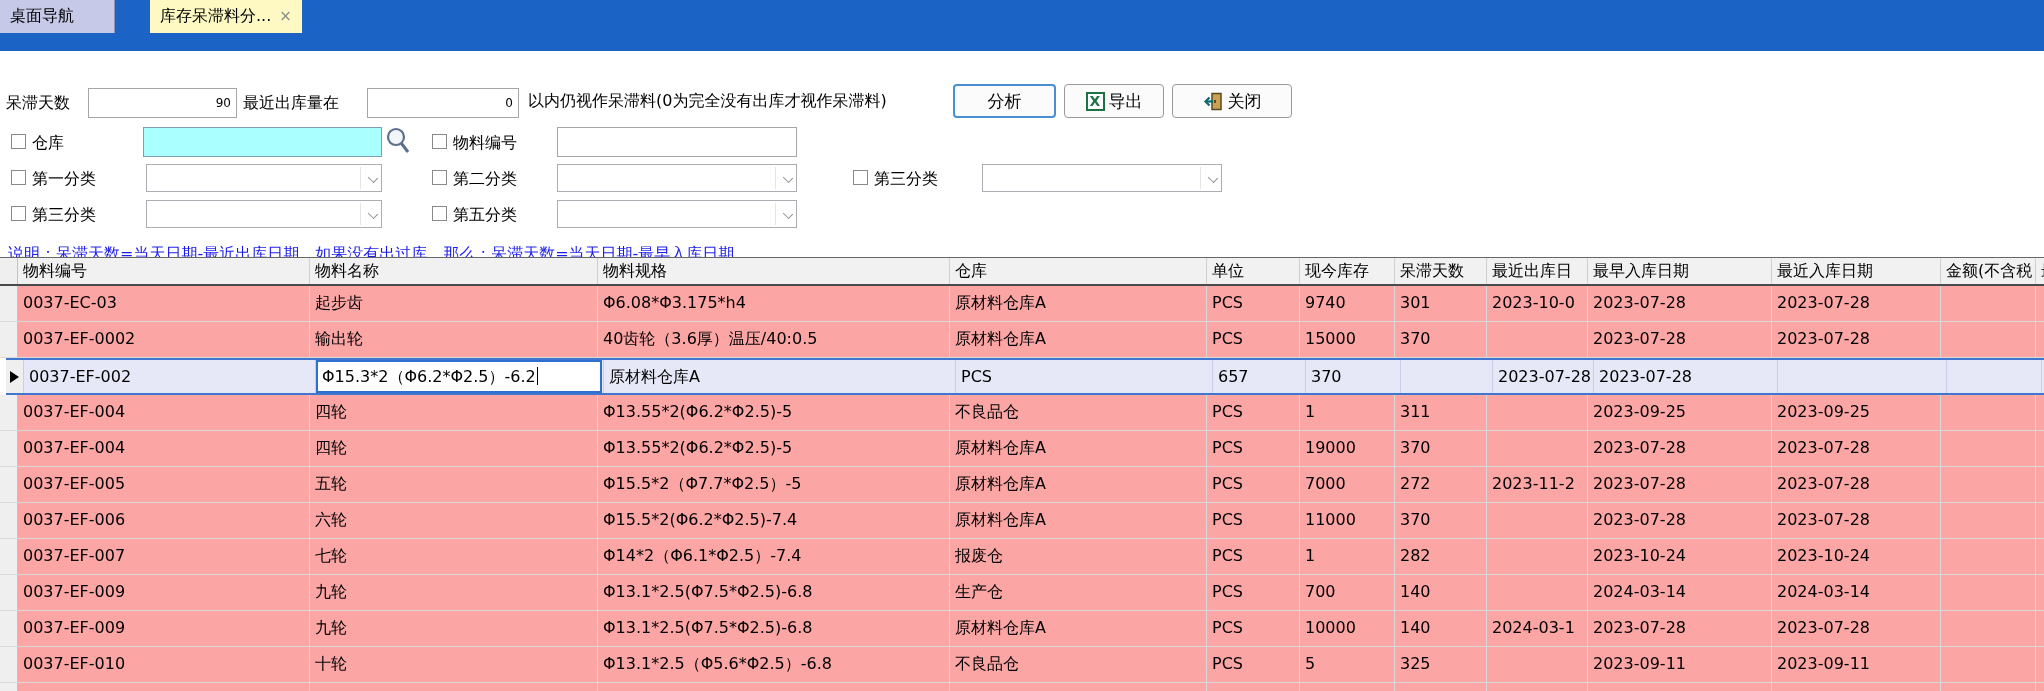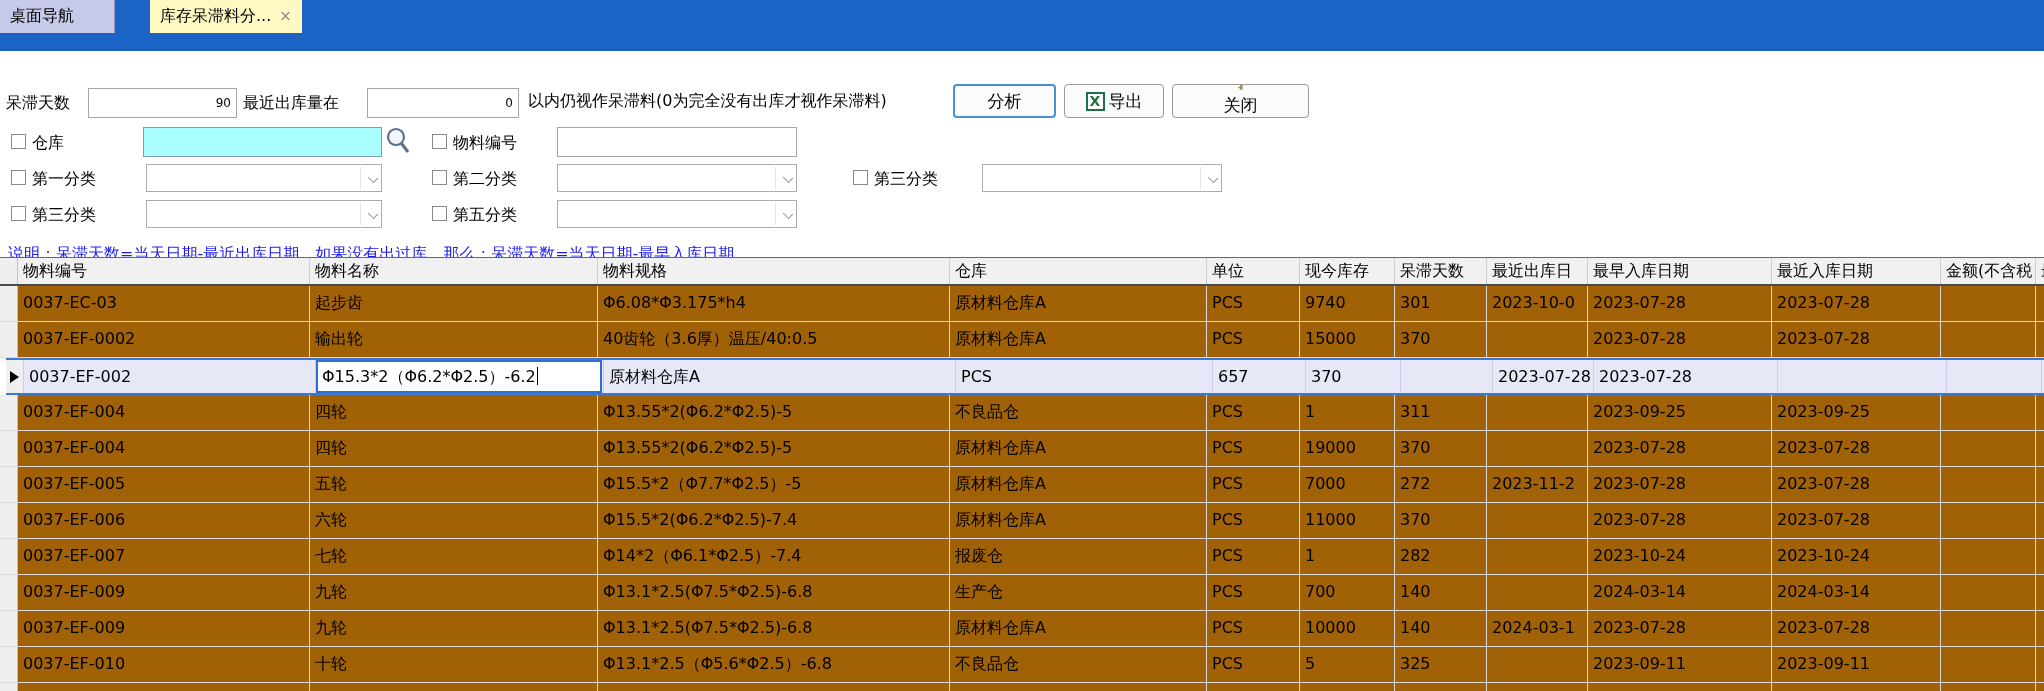--- a/index.html
+++ b/index.html
@@ -30,21 +30,21 @@
   .select { position:absolute; height:28px; background:#fff; border:1px solid #abadb3; }
   .select .chev { position:absolute; right:4px; top:9px; width:8px; height:8px; border-right:1px solid #888; border-bottom:1px solid #888; transform:rotate(45deg) scaleY(0.8); }
   .select .sep { position:absolute; right:20px; top:2px; bottom:2px; width:1px; background:#e4e4e4; }
   .note { position:absolute; left:8px; top:244px; font-size:16px; color:#1a1aee; white-space:nowrap; }
 
   
   .grid { position:absolute; left:0; top:257px; width:2044px; }
   .hrow, .trow { display:grid; grid-template-columns:18px 292px 288px 352px 257px 93px 95px 92px 101px 184px 169px 95px 30px; }
   .hrow { height:29px; background:#f1f1f1; border-top:1px solid #666; border-bottom:2px solid #4a4a4a; }
   .hrow .cell { line-height:26px; font-size:16px; color:#000; border-right:1px solid #d0d0d0; overflow:hidden; white-space:nowrap; padding-left:5px; }
-  .trow { height:36px; border-bottom:1px solid #d9d9d9; background:#a16207; }
+  .trow { height:36px; border-bottom:1px solid #d9d9d9; background:#fca5a5; }
   .trow .cell { line-height:34px; font-size:16px; color:#000; border-right:1px solid #d9d9d9; overflow:hidden; white-space:nowrap; padding-left:5px; }
   .trow .rowind, .hrow .rowind { background:#efefef; border-right:1px solid #c2c2c2; padding:0; position:relative; }
   .trow.sel { background:#e6e8f7; border-top:2px solid #3e76d0; border-bottom:2px solid #3e76d0; height:37px;margin-left:6px; }
   .trow.sel .cell { border-right-color:#c9cde6; }
   .tri { position:absolute; left:4px; top:11px; width:0; height:0; border-left:9px solid #000; border-top:6px solid transparent; border-bottom:6px solid transparent; }
   .editwrap { position:relative; padding:0 !important; }
   .editcell { position:absolute; left:0; top:0; right:1px; bottom:0; background:#fff; border:2px solid #2e6fd0; line-height:30px; font-size:16px; padding-left:4px; white-space:nowrap; overflow:hidden; }
   .caret { display:inline-block; width:1px; height:18px; background:#000; vertical-align:-3px; margin-left:1px; }
 
   .sicon { position:absolute; }
@@ -70,21 +70,21 @@
   <input class="tinput num" style="left: 367px; top: 88px; width: 152px;" value="0">
   <span class="lbl" style="left:528px; top:91px;">以内仍视作呆滞料(0为完全没有出库才视作呆滞料)</span>
 
   <button class="btn primary" style="left:953px; top:84px; width:103px;">
     <span>分析</span>
   </button>
   <button class="btn" style="left:1064px; top:84px; width:100px;">
     <span class="excel-ic">X</span>
     <span>导出</span>
   </button>
-  <button class="btn" style="left:1172px; top:84px; width:137px;flex-direction:column;">
+  <button class="btn" style="left:1172px; top:84px; width:120px;">
     <svg width="21" height="21" viewBox="0 0 21 21">
       <rect x="9" y="2.5" width="9" height="16" fill="#c9a255" stroke="#5a4a1a" stroke-width="1.5"></rect>
       <rect x="11" y="9" width="2" height="3" fill="#5a4a1a"></rect>
       <line x1="10" y1="10.5" x2="2.5" y2="10.5" stroke="#0c6a6a" stroke-width="2.2"></line>
       <path d="M6.5 6.5 L2.5 10.5 L6.5 14.5" fill="none" stroke="#0c6a6a" stroke-width="2.2"></path>
     </svg>
     <span>关闭</span>
   </button>
 
   <span class="cb" style="left:11px; top:134px;"></span>

